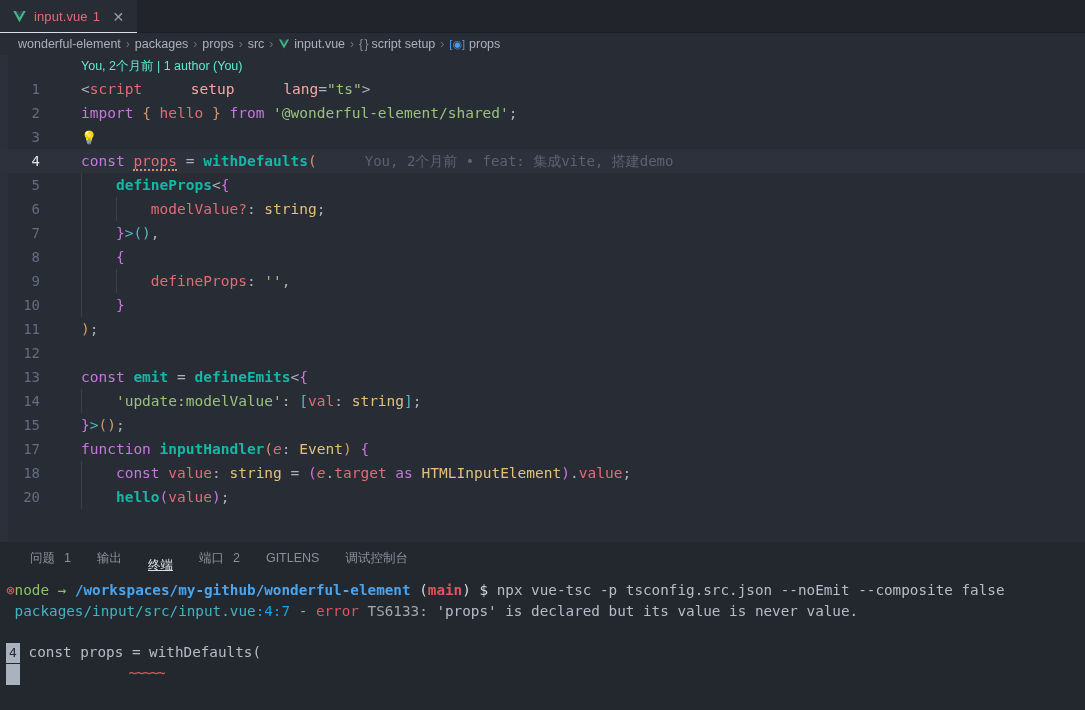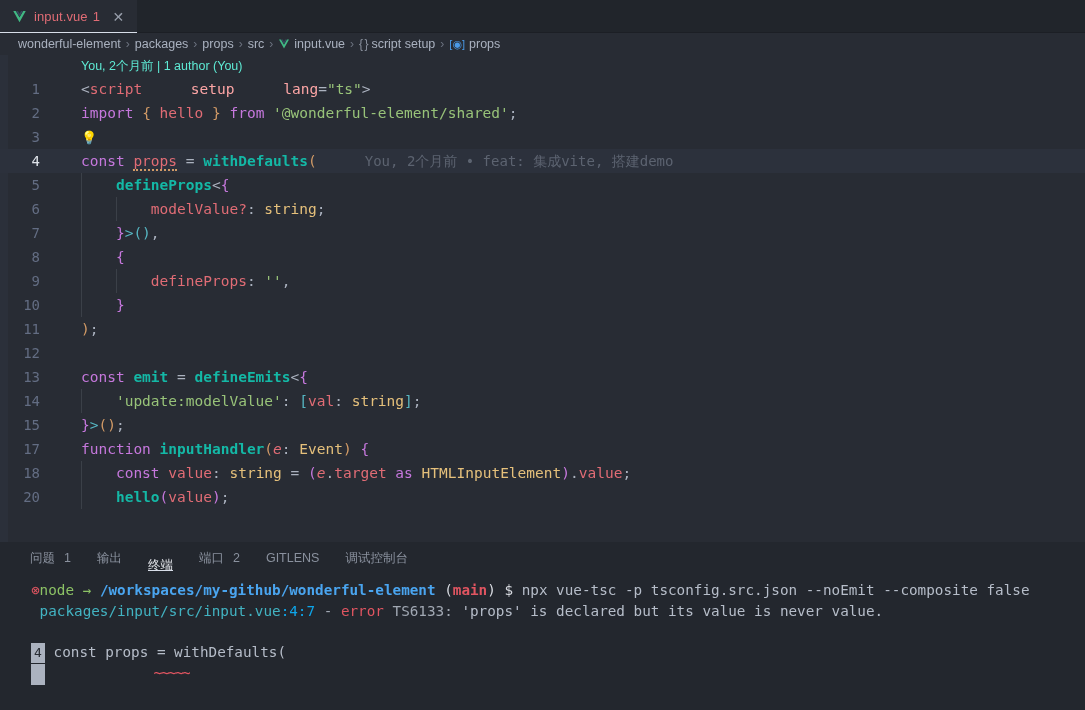--- a/index.html
+++ b/index.html
@@ -132,21 +132,20 @@
   }
   .ptab-count { color: #8a919e; font-size: 12.5px; }
 
   .terminal {
     position: absolute; left: 0; right: 0; top: 32px; bottom: 0;
     padding: 6px 0 0 6px;
     font-family: "DejaVu Sans Mono", monospace;
     font-size: 14.3px; line-height: 20.5px;
     color: #cfd3da;
     overflow: hidden;
-    margin-left: 25px;
   }
   .term-line { white-space: pre; }
   .tm-err     { color: #e05561; }
   .tm-green   { color: #8cc265; }
   .tm-cyan    { color: #4aa5f0; font-weight: bold; }
   .tm-cyan2   { color: #42b3c2; }
   .tm-red     { color: #e05561; font-weight: bold; }
   .tm-white   { color: #d7dae0; }
   .tm-yellow  { color: #0ea5e9; }
   .tm-gray    { color: #a1a8b3; }

